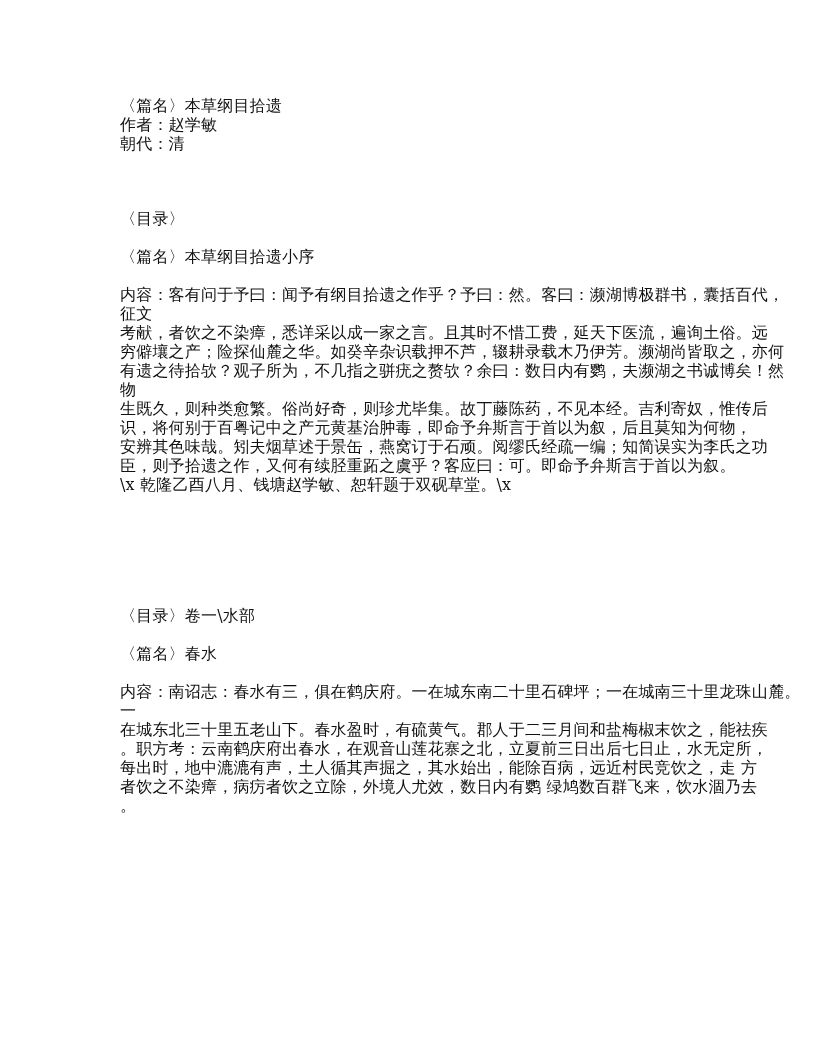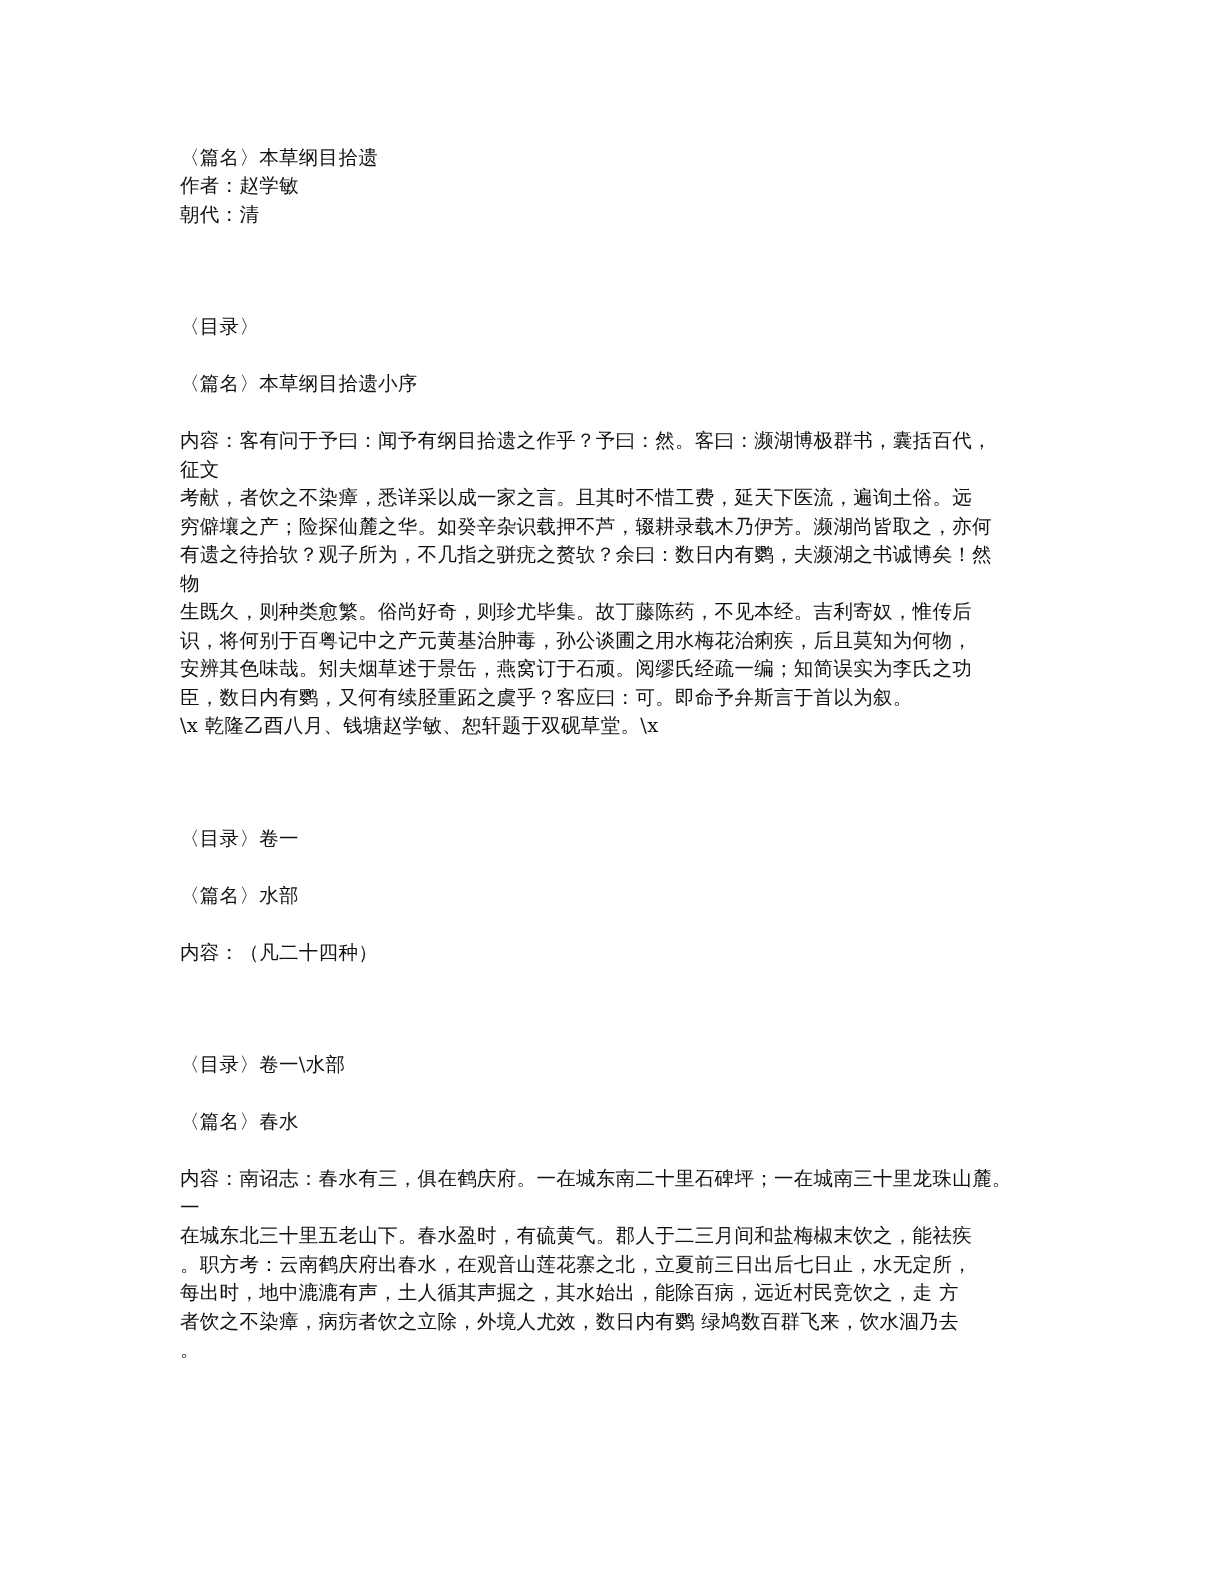--- a/index.html
+++ b/index.html
@@ -1,19 +1,19 @@
 <!DOCTYPE html>
 <html><head>
 <meta charset="utf-8">
 <style>
   html, body { margin: 0; padding: 0; background: #ffffff; }
   body { width: 816px; height: 1056px; position: relative; overflow: hidden;
          font-family: "DejaVu Serif", "Liberation Serif", serif; color: #111; }
   .page { position: absolute; left: 120px; top: 96px; width: 580px; }
-  .line { font-size: 13px; line-height: 19px; white-space: nowrap; letter-spacing: 0.2px; }
+  .line { font-size: 16px; line-height: 19px; white-space: nowrap; letter-spacing: 0.2px; }
   .gap-sm { height: 19px; }
   .gap-lg { height: 57px; }
   .block { margin: 0; }
 </style>
 </head>
 <body>
 
 <div class="page">
 
   <div class="block">
@@ -29,35 +29,28 @@
     <div class="gap-sm"></div>
     <div class="line">〈篇名〉本草纲目拾遗小序</div>
     <div class="gap-sm"></div>
     <div class="line">内容：客有问于予曰：闻予有纲目拾遗之作乎？予曰：然。客曰：濒湖博极群书，囊括百代，</div>
     <div class="line">征文</div>
     <div class="line">考献，者饮之不染瘴，悉详采以成一家之言。且其时不惜工费，延天下医流，遍询土俗。远</div>
     <div class="line">穷僻壤之产；险探仙麓之华。如癸辛杂识载押不芦，辍耕录载木乃伊芳。濒湖尚皆取之，亦何</div>
     <div class="line">有遗之待拾欤？观子所为，不几指之骈疣之赘欤？余曰：数日内有鹦，夫濒湖之书诚博矣！然</div>
     <div class="line">物</div>
     <div class="line">生既久，则种类愈繁。俗尚好奇，则珍尤毕集。故丁藤陈药，不见本经。吉利寄奴，惟传后</div>
-    <div class="line">识，将何别于百粤记中之产元黄基治肿毒，孙公谈圃之用水梅花治痢疾，后且莫知为何物，</div>
+    <div class="line">识，将何别于百粤记中之产元黄基治肿毒，即命予弁斯言于首以为叙，后且莫知为何物，</div>
     <div class="line">安辨其色味哉。矧夫烟草述于景缶，燕窝订于石顽。阅缪氏经疏一编；知简误实为李氏之功</div>
-    <div class="line">臣，数日内有鹦，又何有续胫重跖之虞乎？客应曰：可。即命予弁斯言于首以为叙。</div>
+    <div class="line">臣，则予拾遗之作，又何有续胫重跖之虞乎？客应曰：可。即命予弁斯言于首以为叙。</div>
     <div class="line">\x 乾隆乙酉八月、钱塘赵学敏、恕轩题于双砚草堂。\x</div>
   </div>
 
   <div class="gap-lg" style="height:56px"></div>
 
-  <div class="block">
-    <div class="line">〈目录〉卷一</div>
-    <div class="gap-sm"></div>
-    <div class="line">〈篇名〉水部</div>
-    <div class="gap-sm"></div>
-    <div class="line">内容：（凡二十四种）</div>
-  </div>
 
   <div class="gap-lg" style="height:56px"></div>
 
   <div class="block">
     <div class="line">〈目录〉卷一\水部</div>
     <div class="gap-sm"></div>
     <div class="line">〈篇名〉春水</div>
     <div class="gap-sm"></div>
     <div class="line">内容：南诏志：春水有三，俱在鹤庆府。一在城东南二十里石碑坪；一在城南三十里龙珠山麓。</div>
     <div class="line">一</div>

